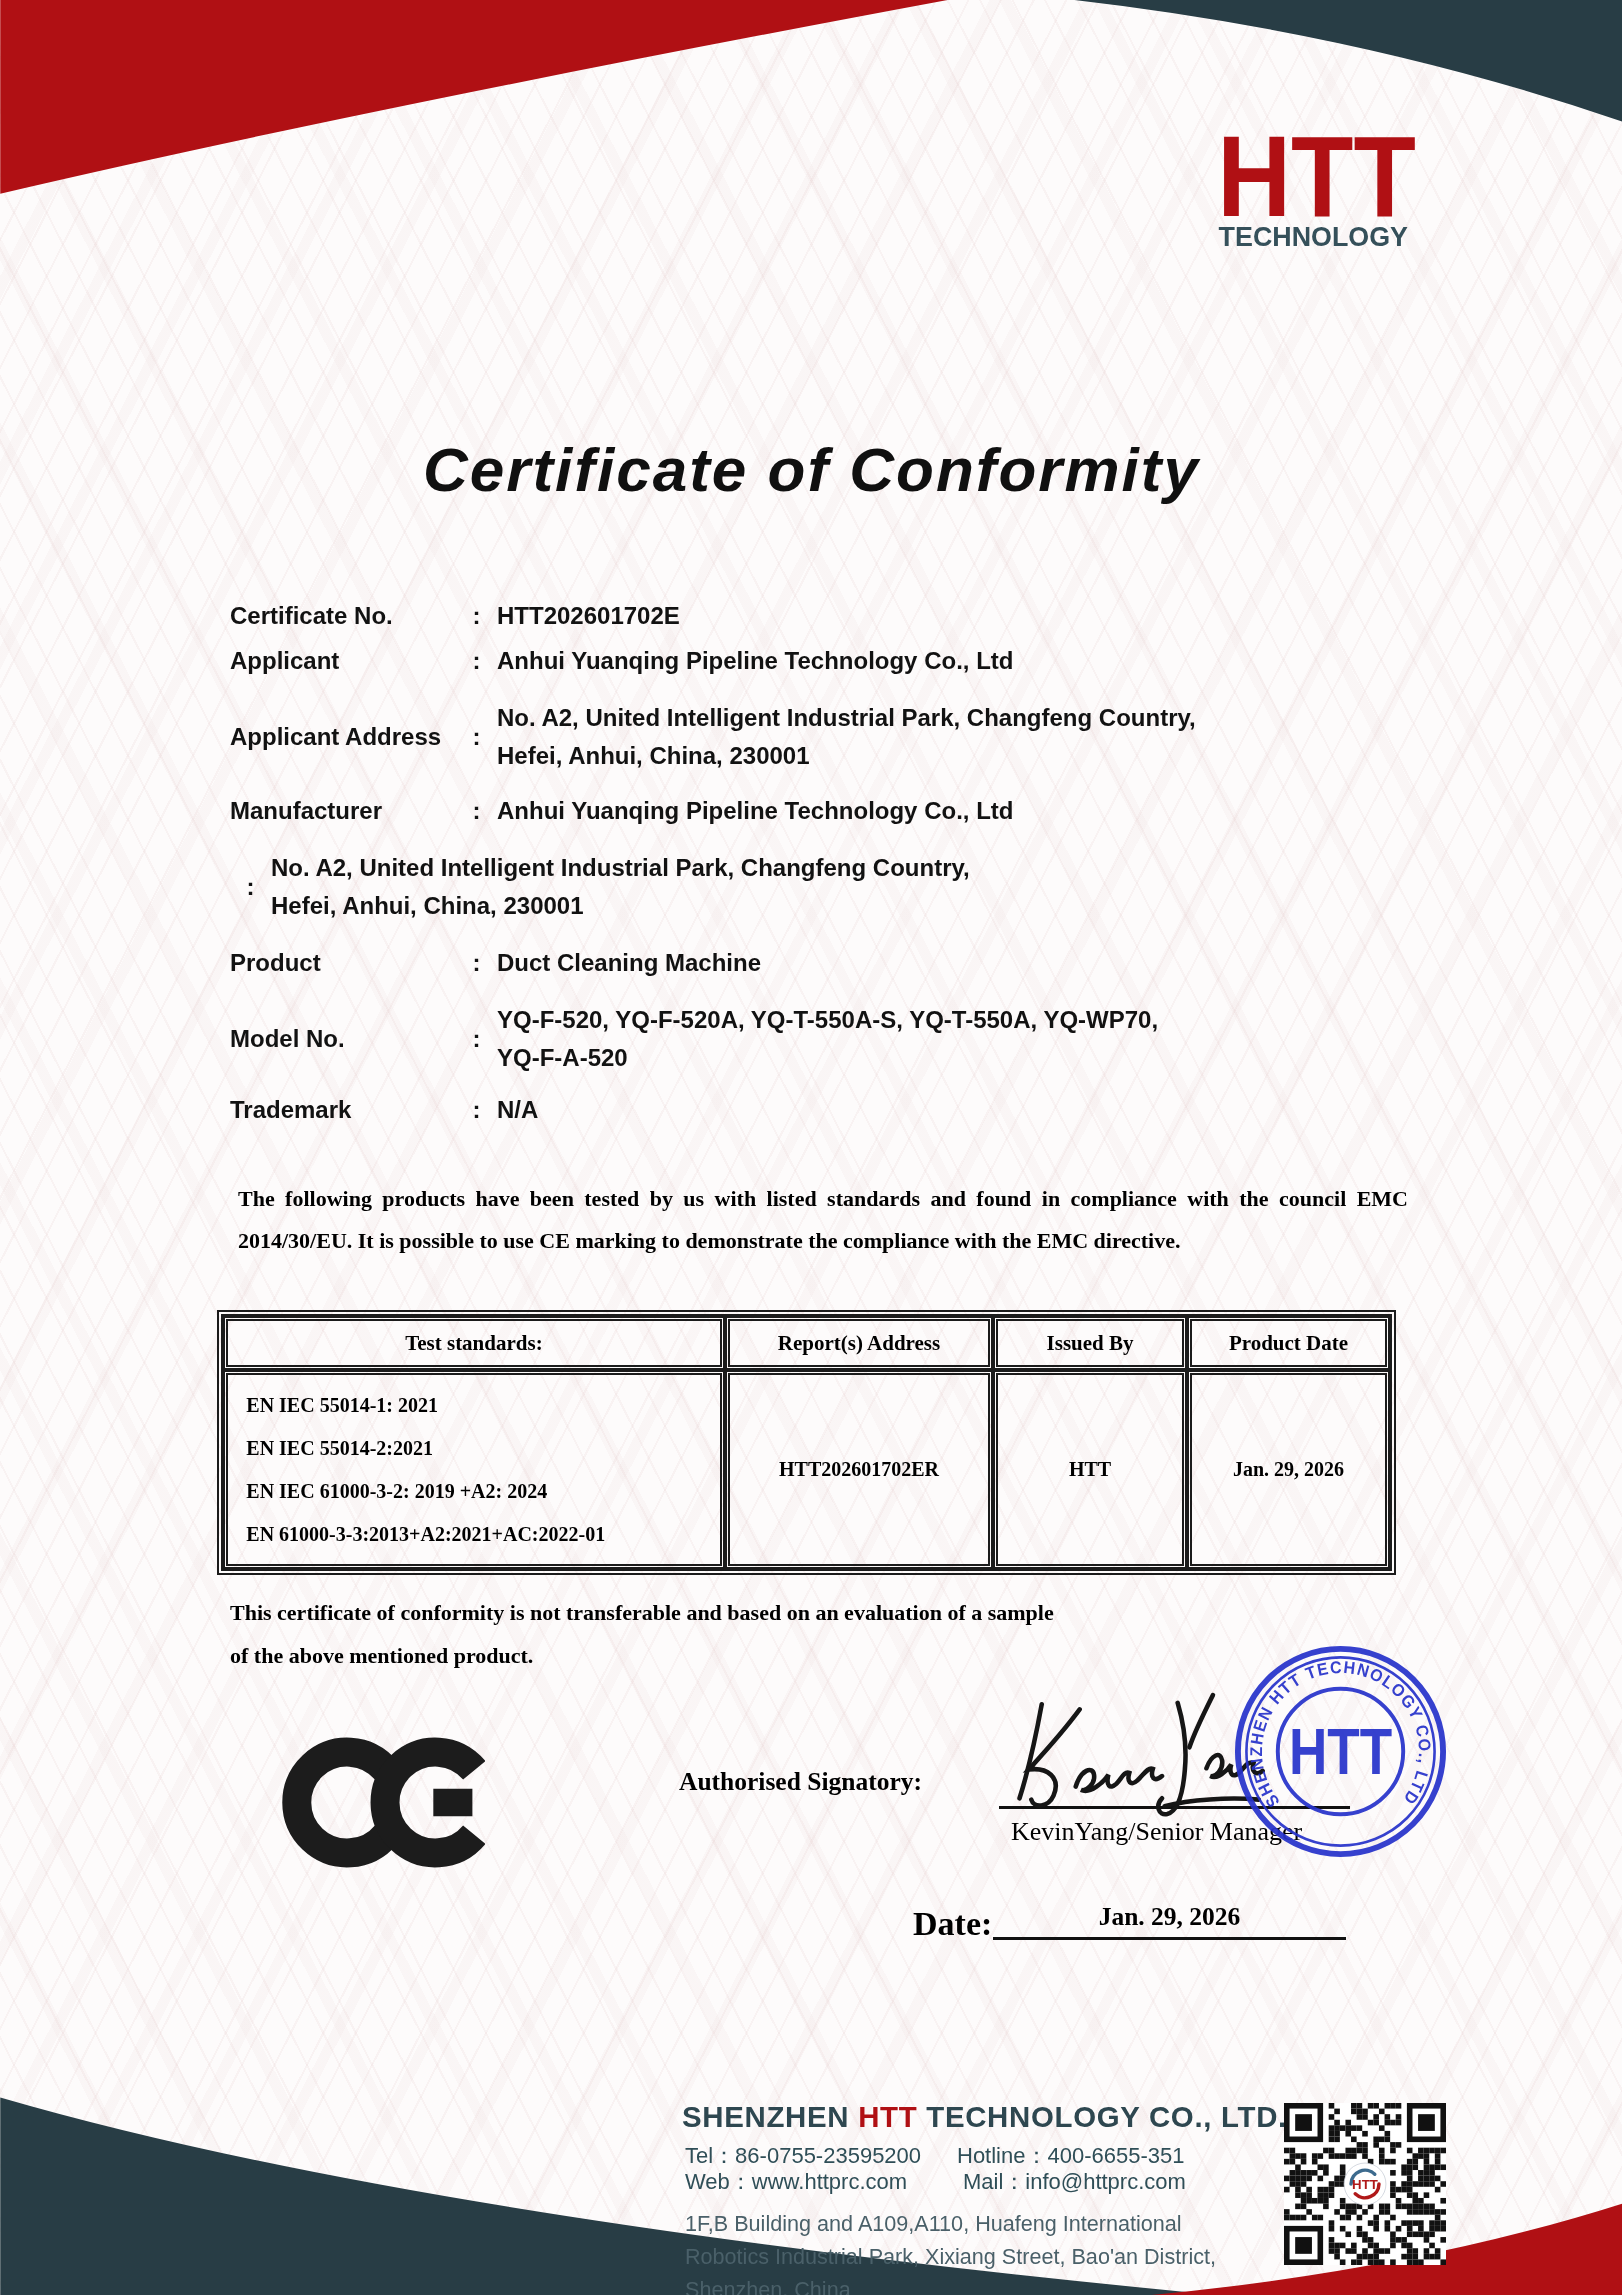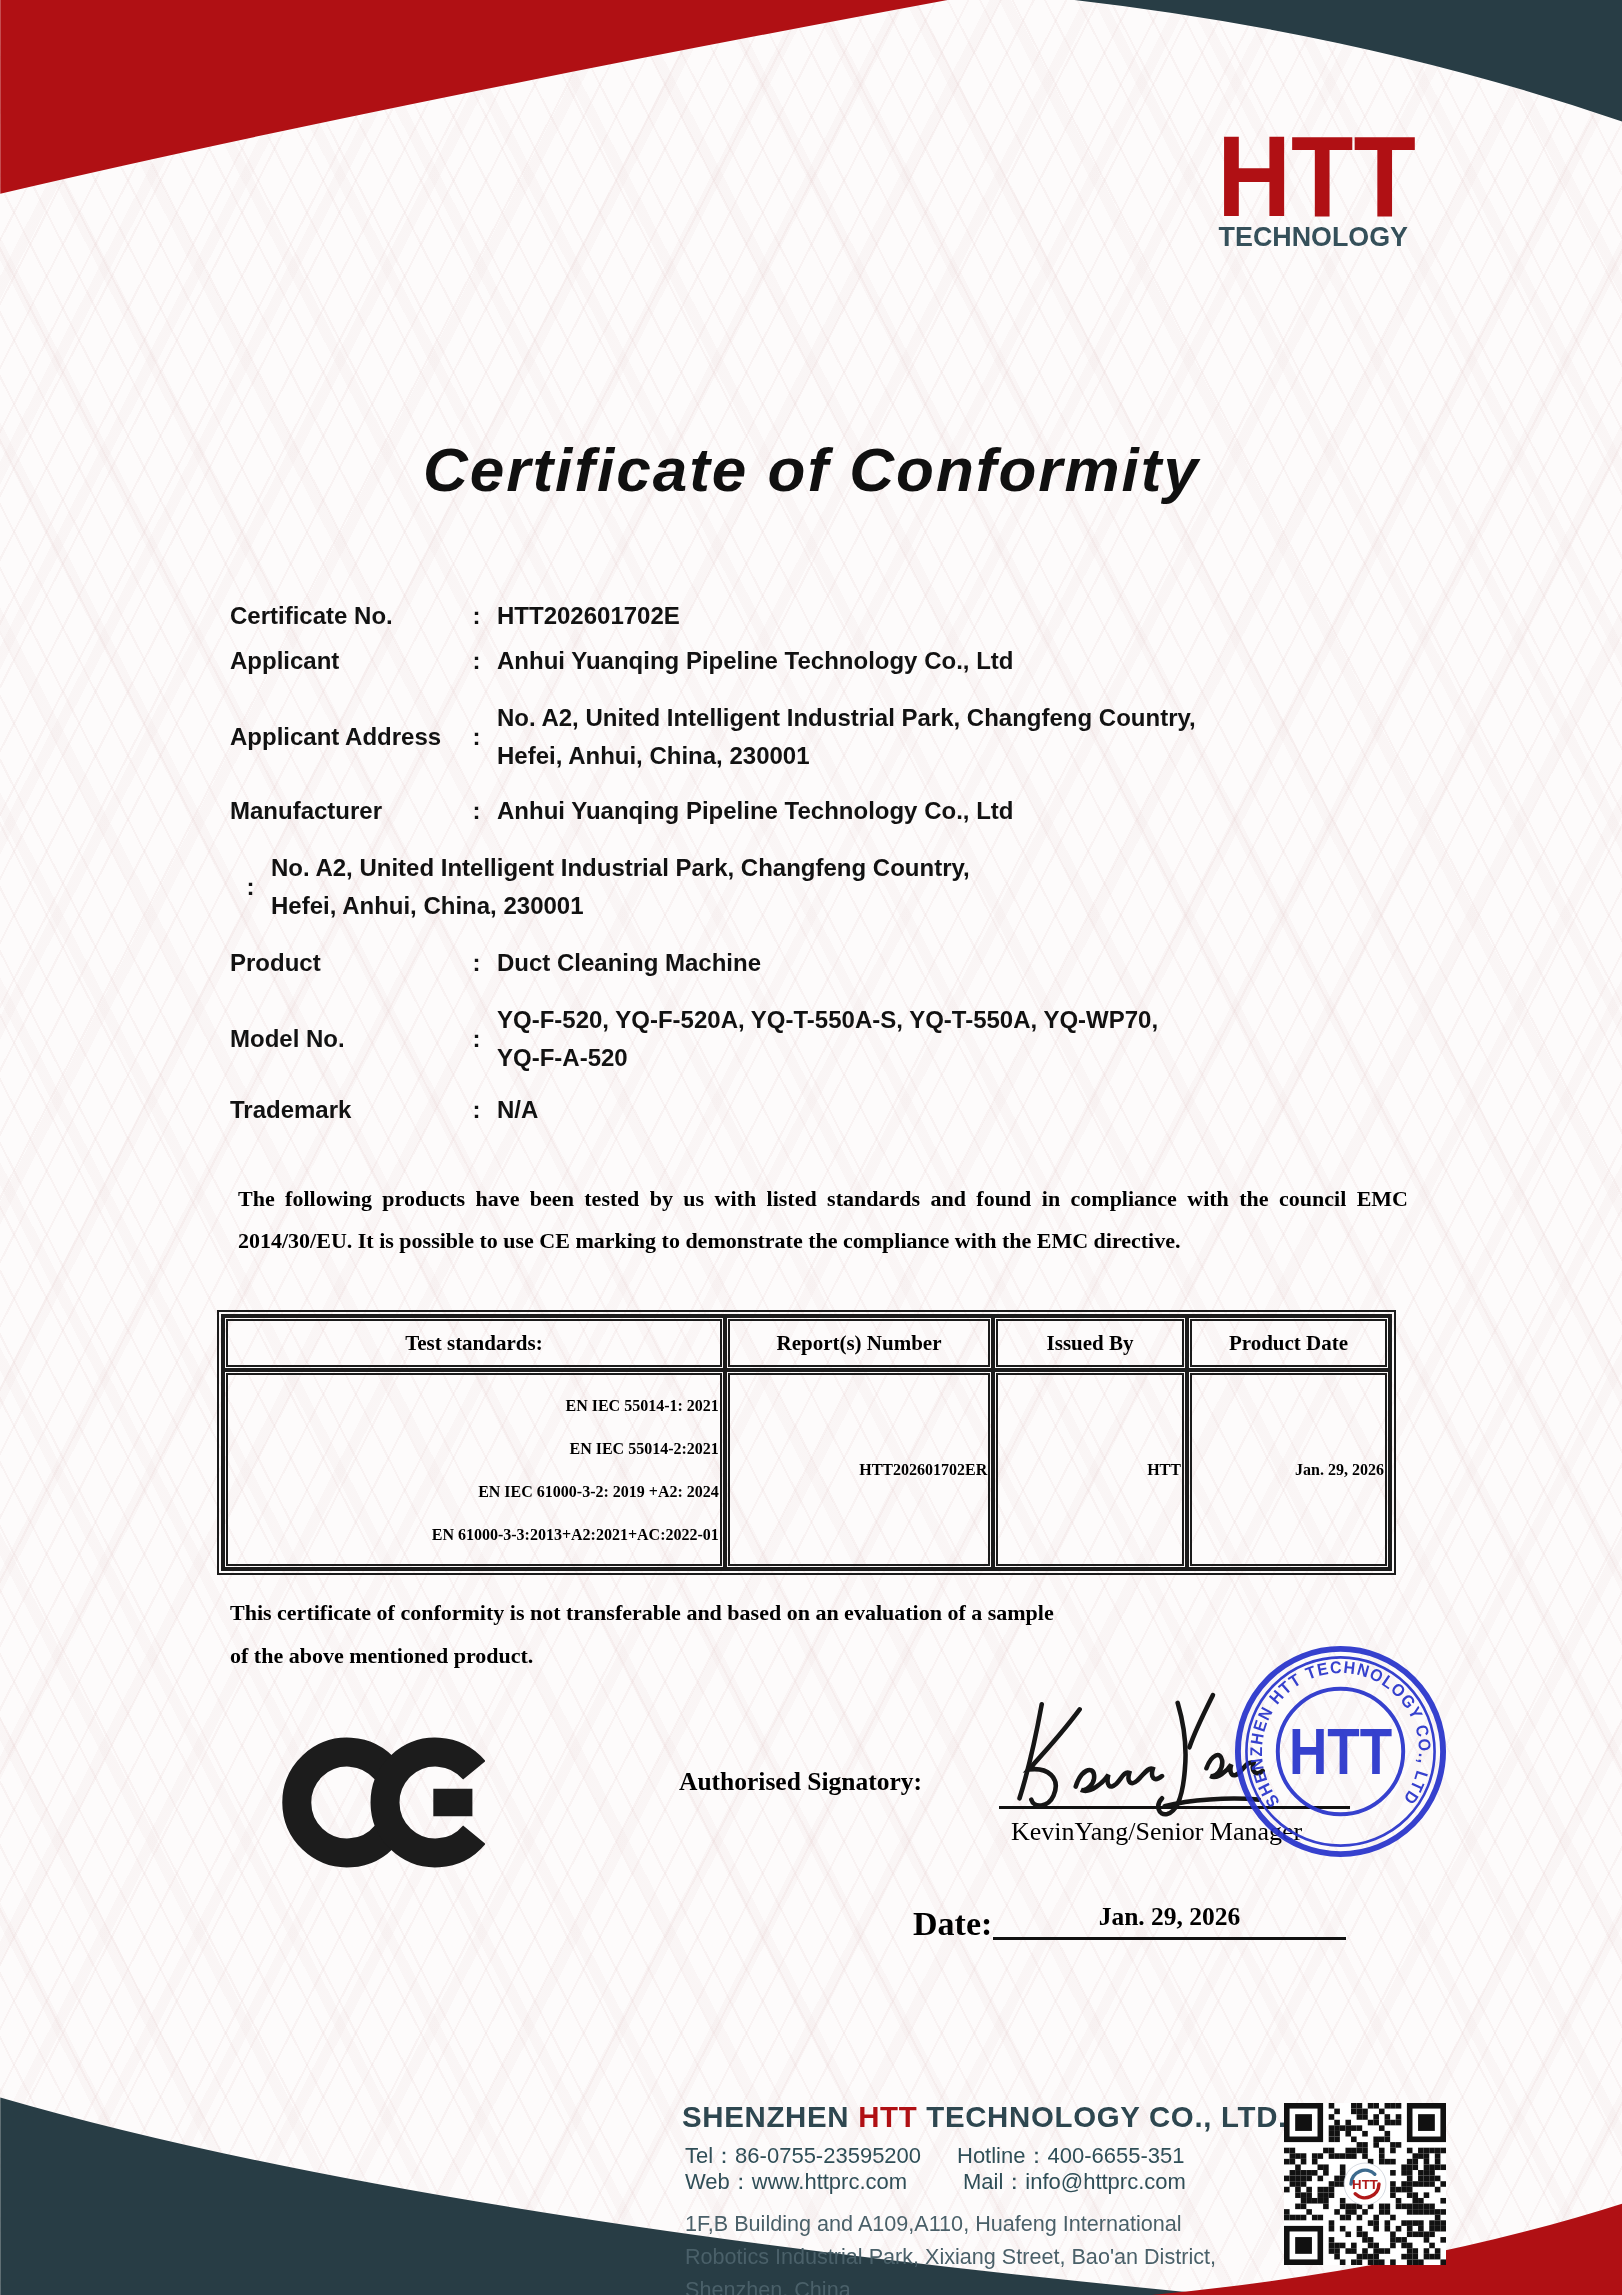--- a/index.html
+++ b/index.html
@@ -40,21 +40,21 @@
     position:absolute;left:217px;top:1310px;width:1179px;z-index:2;
     border-collapse:separate;border-spacing:0;table-layout:fixed;
     border:6.5px double #1b1b1b;background:transparent;
   }
   table.results th, table.results td{
     border:5.9px double #1b1b1b;
     font-family:"Liberation Serif",serif;font-weight:bold;color:#000;
     background:transparent;
   }
   table.results th{height:42px;font-size:21px;text-align:center;vertical-align:middle;}
-  table.results td{height:187px;font-size:16px;vertical-align:middle;text-align:right;}
+  table.results td{height:187px;font-size:20px;vertical-align:middle;}
   td.std{padding-left:18.3px;line-height:43px;white-space:pre-line;text-align:left;}
   td.ctr{text-align:center;}
 
   .note{
     position:absolute;left:230px;top:1591px;width:1152px;z-index:2;
     font-family:"Liberation Serif",serif;font-size:22px;font-weight:bold;color:#000;
     line-height:43px;white-space:pre-line;
   }
 
   .serif-bold{font-family:"Liberation Serif",serif;font-weight:bold;color:#000;}
@@ -144,21 +144,21 @@
   <table class="results">
     <colgroup>
         <col style="width:43%">
         <col style="width:23%">
         <col style="width:16.6%">
         <col style="width:17.4%">
       </colgroup>
     <tbody>
         <tr>
       <th>Test standards:</th>
-      <th>Report(s) Number</th>
+      <th>Report(s) Address</th>
       <th>Issued By</th>
       <th>Product Date</th>
     </tr>
     <tr>
       <td class="std">EN IEC 55014-1: 2021
 EN IEC 55014-2:2021
 EN IEC 61000-3-2: 2019 +A2: 2024
 EN 61000-3-3:2013+A2:2021+AC:2022-01</td>
       <td class="ctr">HTT202601702ER</td>
       <td class="ctr">HTT</td>

